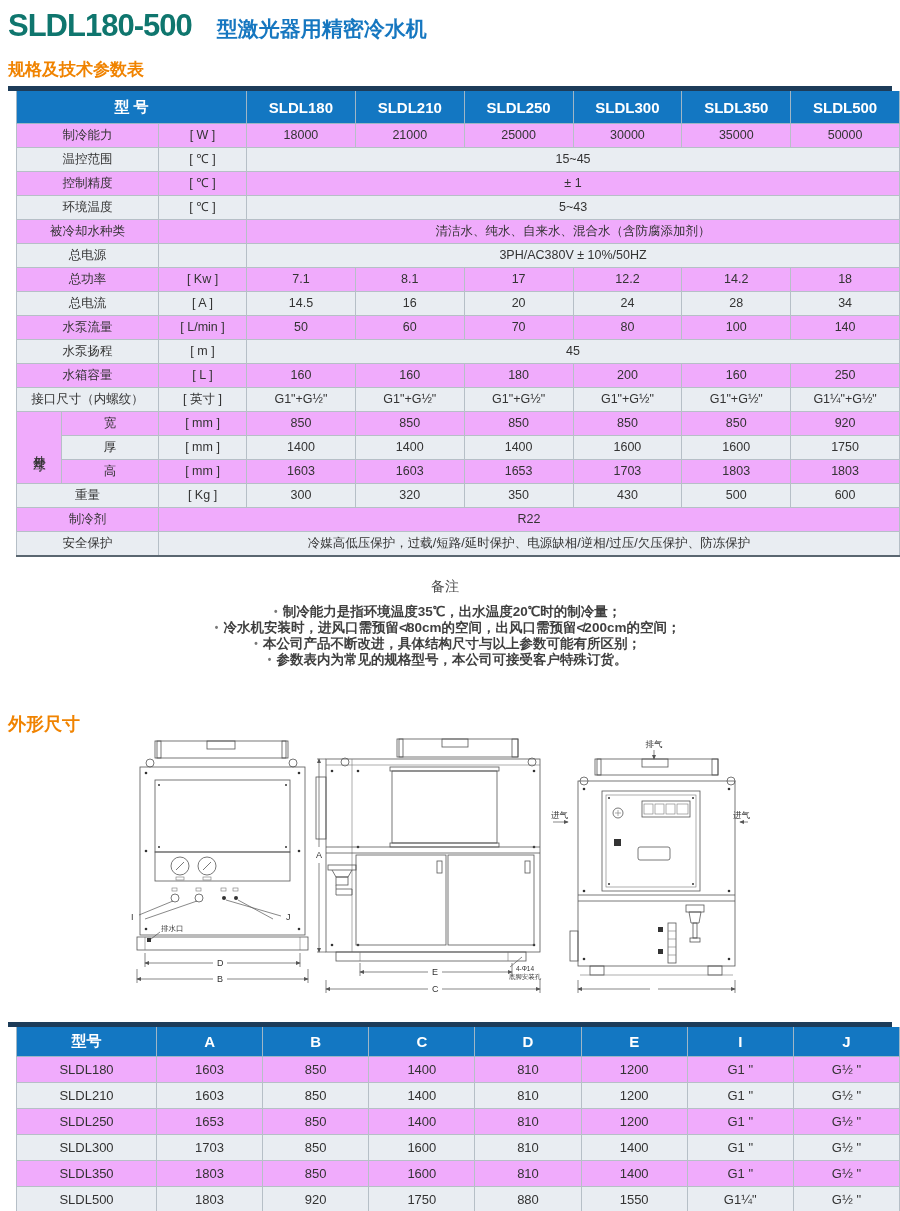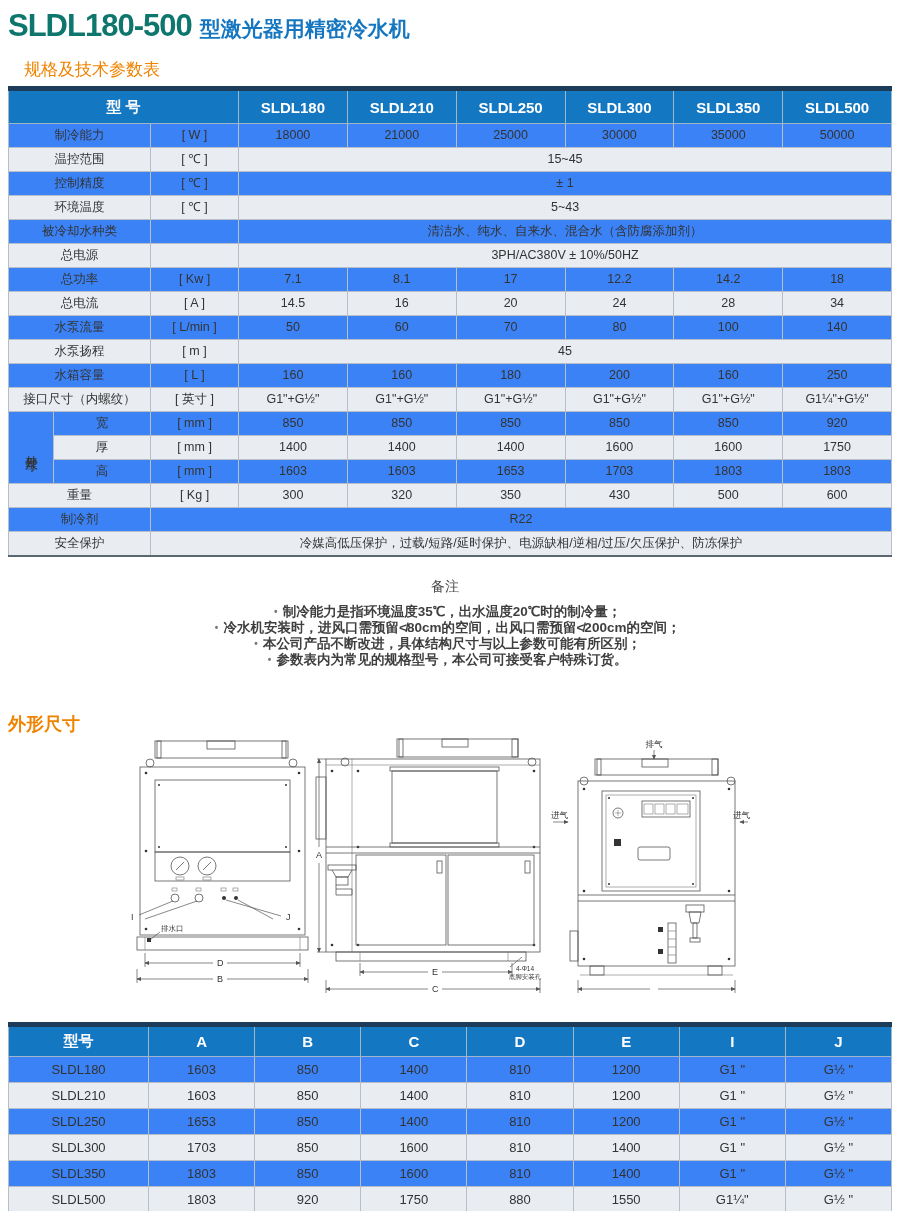--- a/index.html
+++ b/index.html
@@ -2,31 +2,31 @@
 <html><head>
 <meta charset="utf-8">
 <style>
   html,body{margin:0;padding:0;background:#fff;}
   .page{position:relative;width:900px;height:1211px;background:#fff;overflow:hidden;
         font-family:"Liberation Sans",sans-serif;color:#333;}
 
   
   .title-block{position:absolute;top:8px;left:8px;white-space:nowrap;}
   .title-model{font-size:31px;font-weight:bold;color:#0f766e;letter-spacing:-1px;}
-  .title-suffix{font-size:21px;font-weight:bold;color:#1677c0;margin-left:8px;}
-  .spec-title{position:absolute;top:58px;left:24px;font-size:17px;font-weight:normal;color:#f08300;}
+  .title-suffix{font-size:21px;font-weight:bold;color:#1677c0;margin-left:25px;}
+  .spec-title{position:absolute;top:58px;left:8px;font-size:17px;font-weight:bold;color:#f08300;}
   .dim-title{position:absolute;top:712px;left:8px;font-size:18px;font-weight:bold;color:#f08300;}
 
   
   .tbl-wrap{position:absolute;left:8px;width:884px;}
   .spec-wrap{top:86px;}
   .dim-wrap{top:1022px;}
   .topbar{height:5px;background:#1d3c59;}
-  table{border-collapse:collapse;width:100%;table-layout:fixed;background:#3b82f6;
-        border:1px solid #8f9aa3;border-top:none;border-bottom:2px solid #5a6670;}
+  table{border-collapse:collapse;width:100%;table-layout:fixed;background:#f0abfc;
+        border:1px solid #8f9aa3;border-top:none;border-bottom:2px solid #5a6670;margin-left:8px;}
   th{background:#1377c2;color:#fff;font-weight:bold;font-size:15px;height:32px;
      border:1px solid #9fb6c6;border-top:none;padding:0 2px;}
   td{border:1px solid #b6bfc7;text-align:center;font-size:12.5px;color:#333;
      height:21px;padding:1px 2px;line-height:15px;overflow:hidden;}
   tr.alt td{background:#e9edf2;}
   td.vlabel{writing-mode:vertical-rl;text-orientation:upright;letter-spacing:1px;font-size:12.5px;padding:0;}
   #dim-table th{height:29px;}
   #dim-table td{height:23px;font-size:13px;}
 
   

